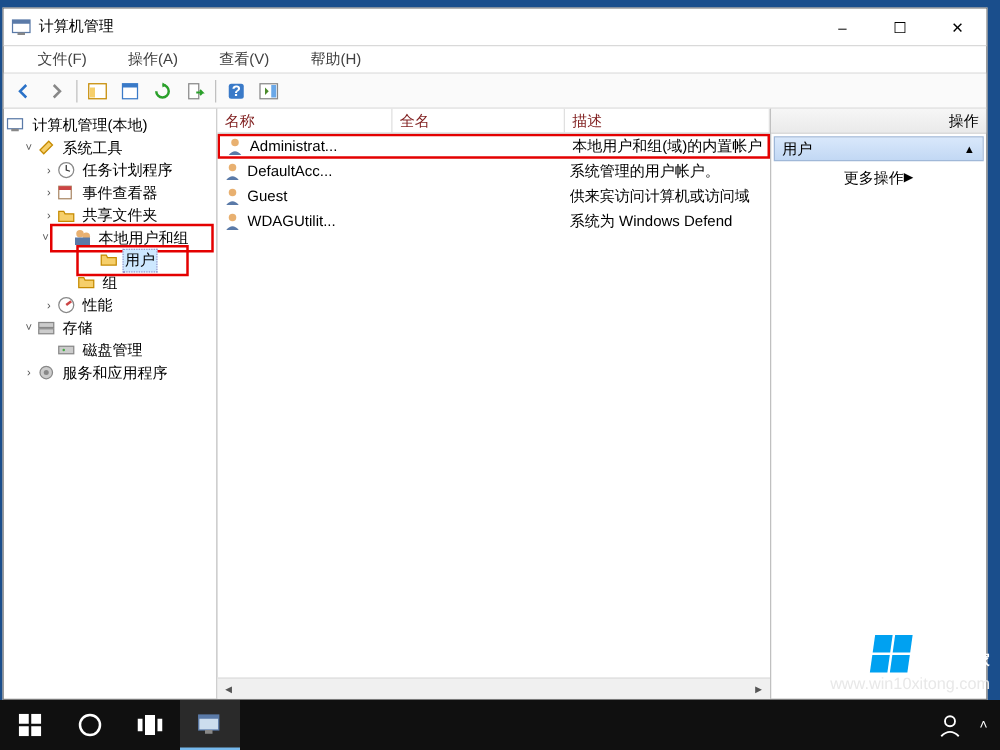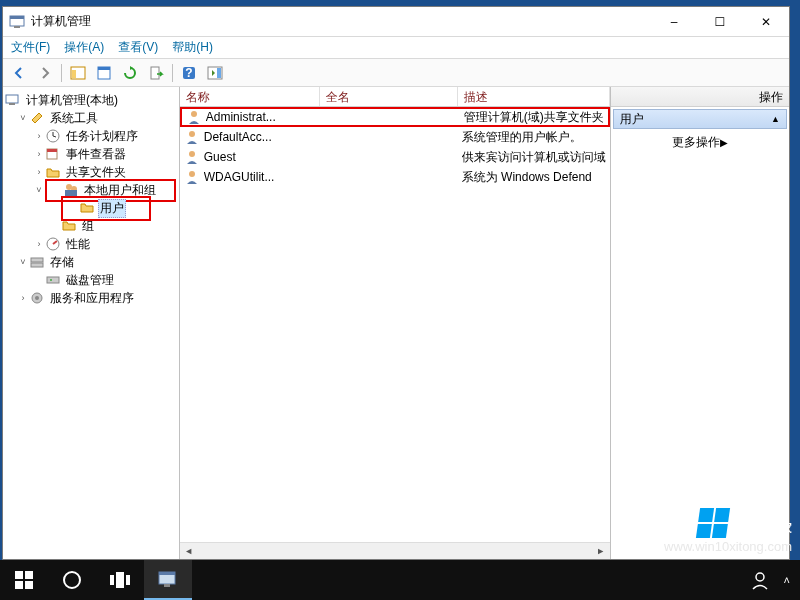--- a/index.html
+++ b/index.html
@@ -6,21 +6,21 @@
 body { background: #1a4e8c; width: 800px; height: 600px; overflow: hidden; position: relative; }
 
 .window { position: absolute; left: 2px; top: 6px; width: 788px; height: 554px; background: #fff; border: 1px solid #7a7a7a; display: flex; flex-direction: column; }
 
 .titlebar { height: 30px; background: #fff; display: flex; align-items: center; border-bottom: 1px solid #d9d9d9; }
 .titlebar .icon { width: 16px; height: 16px; margin: 0 6px; }
 .titlebar .title { flex: 1; color: #000; }
 .titlebar .ctrl { width: 46px; height: 30px; display: flex; align-items: center; justify-content: center; color: #000; }
 
 .menubar { height: 22px; display: flex; align-items: center; padding-left: 8px; gap: 14px; border-bottom: 1px solid #d9d9d9; }
-.menubar span { color: #0369a1; }
+.menubar span { color: #404040; margin-left: 19px; }
 
 .toolbar { height: 28px; display: flex; align-items: center; padding: 0 4px; gap: 2px; border-bottom: 1px solid #d9d9d9; background: #fafafa; }
 .toolbar .tbtn { width: 24px; height: 22px; display: flex; align-items: center; justify-content: center; border: 1px solid transparent; }
 .toolbar .sep { width: 1px; height: 18px; background: #c0c0c0; margin: 0 2px; }
 
 .content { flex: 1; display: flex; }
 
 .tree-pane { width: 190px; border-right: 1px solid #c0c0c0; padding: 4px 2px; overflow: hidden; }
 .tree-node { display: flex; align-items: center; height: 18px; white-space: nowrap; cursor: default; }
 .tree-node .exp { width: 12px; height: 12px; display: inline-flex; align-items: center; justify-content: center; font-size: 9px; color: #555; }
@@ -288,21 +288,21 @@
       <div class="list-body">
         <div class="list-row row-red">
           <span class="uicon">
               <svg width="16" height="16">
                 <circle cx="8" cy="5" r="3" fill="#e8b070"></circle>
                 <path d="M3 15 Q8 9 13 15" fill="#5a7aa8"></path>
               </svg>
             </span>
           <span class="c-name">Administrat...</span>
           <span class="c-full"></span>
-          <span class="c-desc">管理计算机(域)共享文件夹</span>
+          <span class="c-desc">本地用户和组(域)的内置帐户</span>
         </div>
         <div class="list-row">
           <span class="uicon">
               <svg width="16" height="16">
                 <circle cx="8" cy="5" r="3" fill="#e8b070"></circle>
                 <path d="M3 15 Q8 9 13 15" fill="#5a7aa8"></path>
               </svg>
             </span>
           <span class="c-name">DefaultAcc...</span>
           <span class="c-full"></span>

